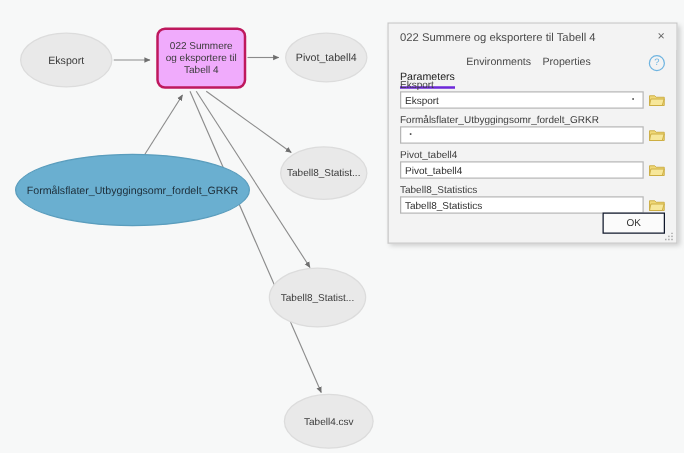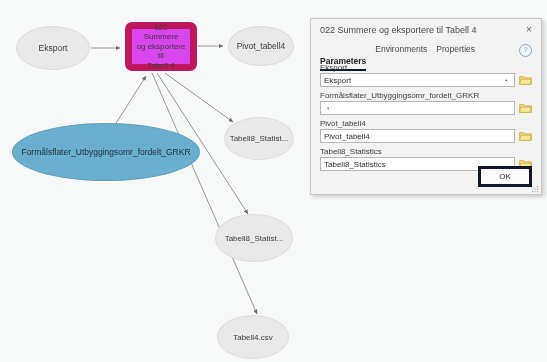--- a/index.html
+++ b/index.html
@@ -42,38 +42,38 @@
     background: #e9e9e9;
     border: 1px solid #dcdcdc;
   }
   .node-ellipse.selected {
     background: #6aafd0;
     border: 1px solid #5a9dbd;
     color: #1d2d38;
   }
   .node-process {
     border-radius: 7px;
-    background: #d946ef;
-    border: 7px solid #be185d;
+    background: #f0abfc;
+    border: 2px solid #be185d;
     line-height: 1.2;
   }
   .node-label {
     display: block;
     padding: 0 4px;
     white-space: pre-line;
     overflow: hidden;
   }
 
   #node-eksport        { left: 16px;  top: 26px;  width: 74px;  height: 44px; font-size: 8.5px; }
   #node-process        { left: 125px; top: 22px;  width: 72px;  height: 49px; font-size: 8px; }
   #node-pivot          { left: 228px; top: 26px;  width: 66px;  height: 40px; font-size: 8.5px; }
   #node-formalsflater  { left: 12px;  top: 123px; width: 188px; height: 58px; font-size: 8.5px; }
   #node-tabell8-a      { left: 224px; top: 117px; width: 70px;  height: 43px; font-size: 8px; }
   #node-tabell8-b      { left: 215px; top: 214px; width: 78px;  height: 48px; font-size: 8px; }
-  #node-tabell4csv     { left: 217px; top: 315px; width: 72px;  height: 44px; font-size: 8px; }
+  #node-tabell4csv     { left: 227px; top: 315px; width: 72px;  height: 44px; font-size: 8px; }
 
   
   #gp-dialog {
     position: absolute;
     left: 310px;
     top: 18px;
     width: 232px;
     height: 177px;
     background: #f3f3f3;
     border: 1px solid #c8c8c8;
@@ -116,23 +116,23 @@
   }
   .tab {
     font-size: 8.5px;
     color: #4a4a4a;
     margin-right: 9px;
     padding-bottom: 3px;
     cursor: pointer;
     white-space: nowrap;
   }
   .tab.active {
-    font-weight: bold;
+    font-weight: normal;
     color: #222;
-    border-bottom: 2px solid #0f172a;
+    border-bottom: 2px solid #6d28d9;
     margin-top: 26px;
   }
   #help-icon {
     margin-left: auto;
     width: 11px; height: 11px;
     border: 1px solid #6fb4e0;
     border-radius: 50%;
     color: #6fb4e0;
     font-size: 7.5px;
     line-height: 10px;
@@ -189,21 +189,21 @@
   }
   #dialog-footer {
     position: absolute;
     right: 9px;
     bottom: 7px;
   }
   #ok-button {
     width: 48px;
     height: 15px;
     background: #fbfbfb;
-    border: 3px solid #0f172a;
+    border: 1px solid #0f172a;
     font-size: 8px;
     color: #333;
     display: flex;
     align-items: center;
     justify-content: center;
     cursor: pointer;
   }
   #resize-grip {
     position: absolute;
     right: 2px; bottom: 1px;

